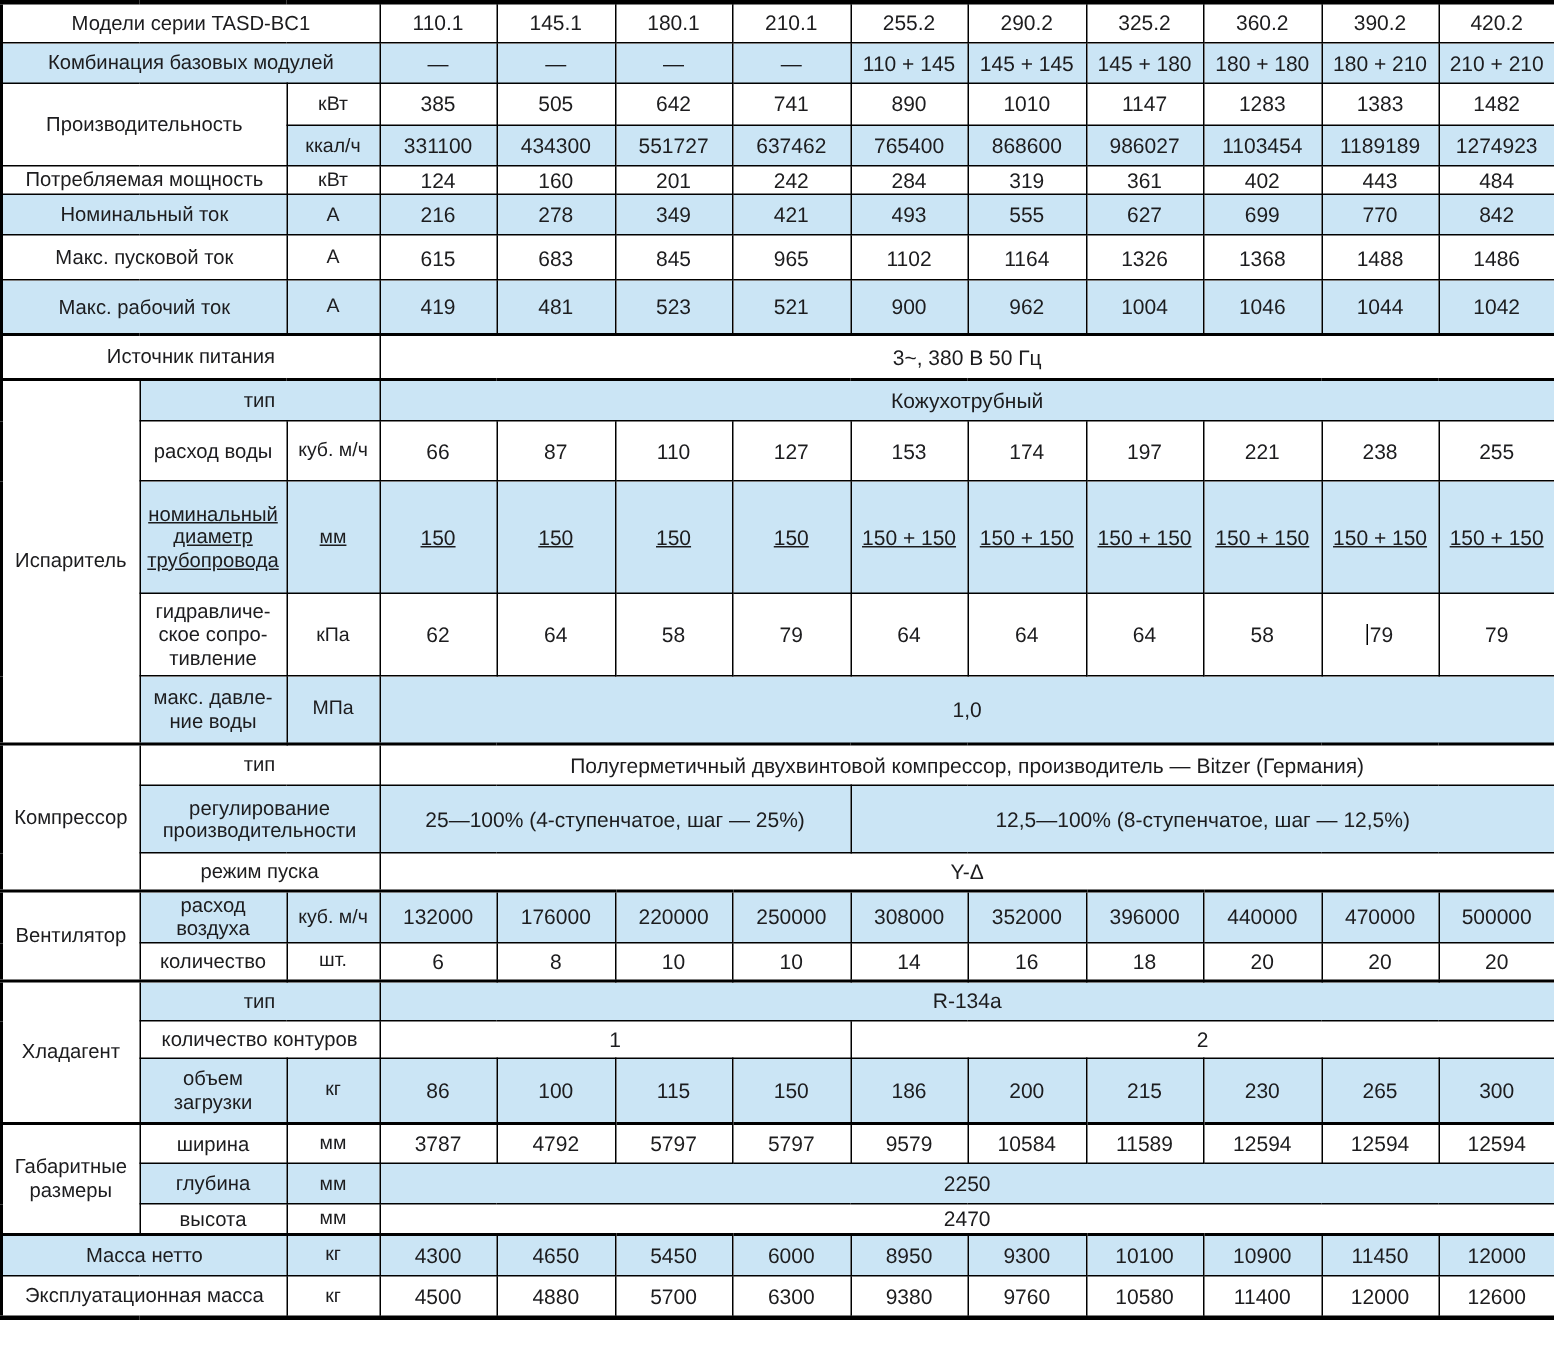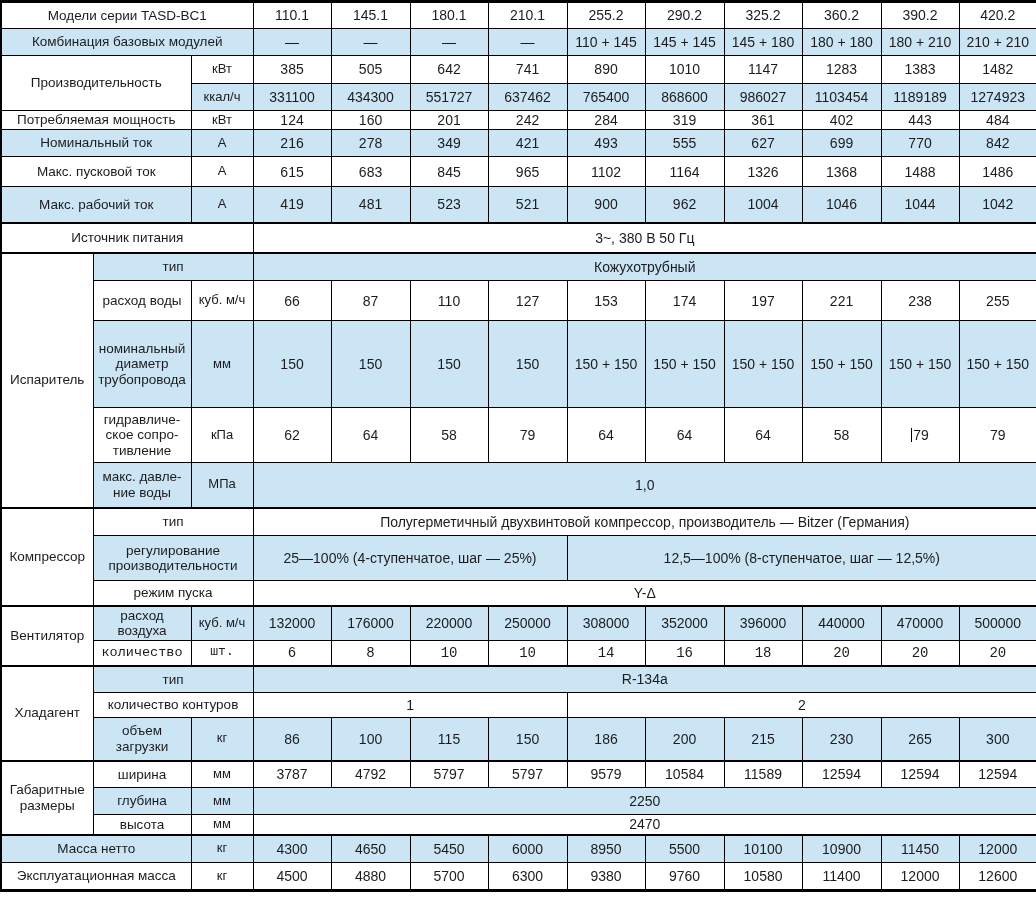--- a/index.html
+++ b/index.html
@@ -190,21 +190,21 @@
           <td class="value">87</td>
           <td class="value">110</td>
           <td class="value">127</td>
           <td class="value">153</td>
           <td class="value">174</td>
           <td class="value">197</td>
           <td class="value">221</td>
           <td class="value">238</td>
           <td class="value">255</td>
         </tr>
-        <tr class="shade" style="height: 87px;">
+        <tr class="shade" style="height: 75px; text-decoration: underline;">
           <td class="label">номинальный диаметр трубопровода</td>
           <td class="unit">мм</td>
           <td class="value">150</td>
           <td class="value">150</td>
           <td class="value">150</td>
           <td class="value">150</td>
           <td class="value">150 + 150</td>
           <td class="value">150 + 150</td>
           <td class="value">150 + 150</td>
           <td class="value">150 + 150</td>
@@ -255,21 +255,21 @@
           <td class="value">176000</td>
           <td class="value">220000</td>
           <td class="value">250000</td>
           <td class="value">308000</td>
           <td class="value">352000</td>
           <td class="value">396000</td>
           <td class="value">440000</td>
           <td class="value">470000</td>
           <td class="value">500000</td>
         </tr>
-        <tr style="height: 25px; font-family: Liberation Mono, monospace;">
+        <tr style="height: 25px;">
           <td class="label">количество</td>
           <td class="unit">шт.</td>
           <td class="value">6</td>
           <td class="value">8</td>
           <td class="value">10</td>
           <td class="value">10</td>
           <td class="value">14</td>
           <td class="value">16</td>
           <td class="value">18</td>
           <td class="value">20</td>
@@ -326,21 +326,21 @@
           <td colspan="10" class="value">2470</td>
         </tr>
         <tr class="shade sep" style="height: 28px;">
           <td colspan="2" class="label">Масса нетто</td>
           <td class="unit">кг</td>
           <td class="value">4300</td>
           <td class="value">4650</td>
           <td class="value">5450</td>
           <td class="value">6000</td>
           <td class="value">8950</td>
-          <td class="value">5500</td>
+          <td class="value">9300</td>
           <td class="value">10100</td>
           <td class="value">10900</td>
           <td class="value">11450</td>
           <td class="value">12000</td>
         </tr>
         <tr style="height: 28px;">
           <td colspan="2" class="label">Эксплуатационная масса</td>
           <td class="unit">кг</td>
           <td class="value">4500</td>
           <td class="value">4880</td>

